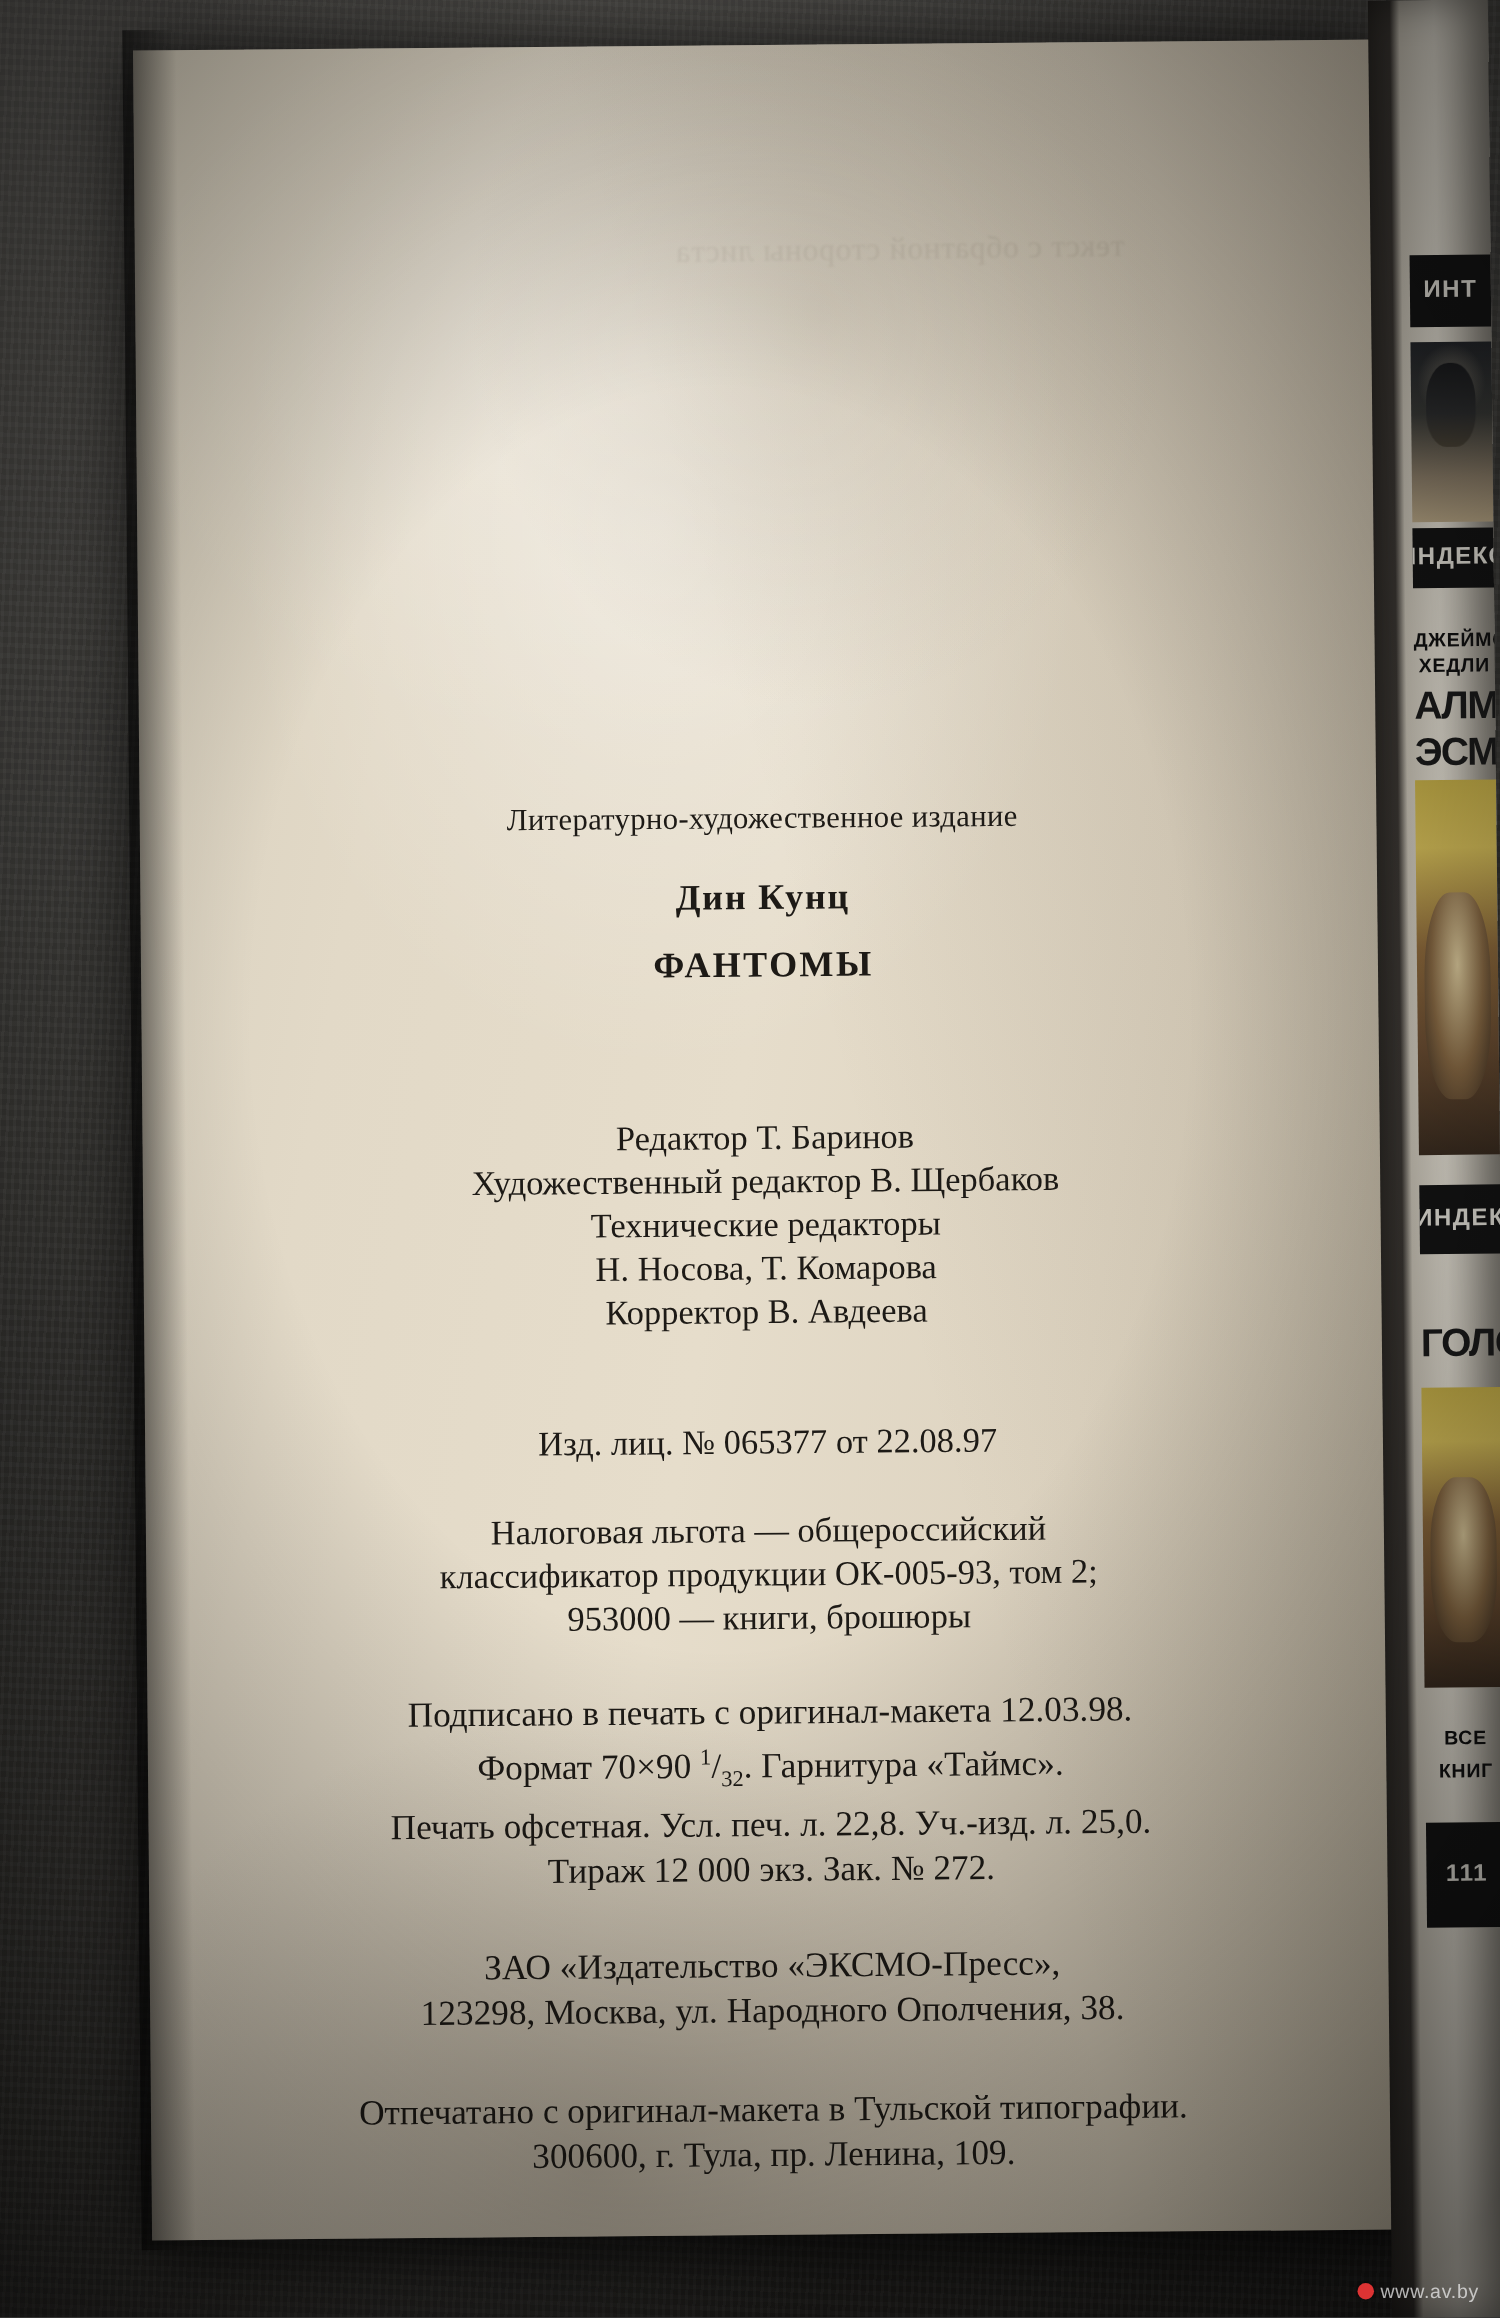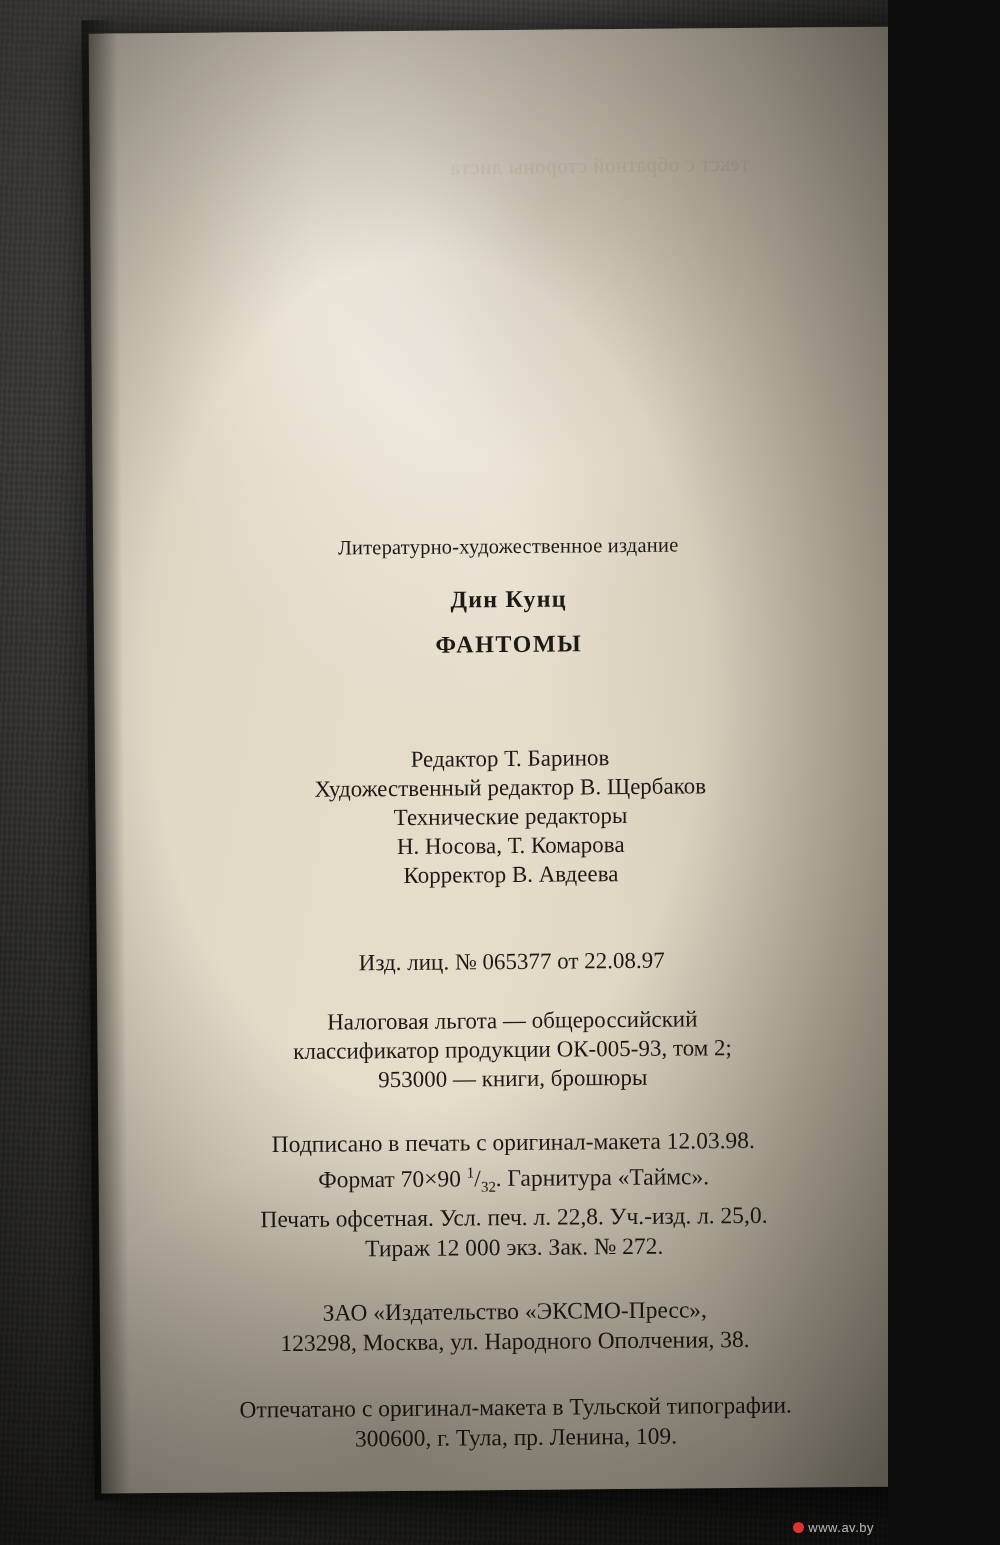--- a/index.html
+++ b/index.html
@@ -2,21 +2,21 @@
 <html><head>
 <meta charset="utf-8">
 <style>
   html, body {
     margin: 0;
     padding: 0;
     background: #0d0d0d;
   }
   #scene {
     position: relative;
-    width: 888px;
+    width: 1000px;
     height: 1545px;
     overflow: hidden;
     font-family: "Liberation Serif", serif;
     background: #737373;
   }
 
   
   .backdrop {
     position: absolute;
     inset: 0;

